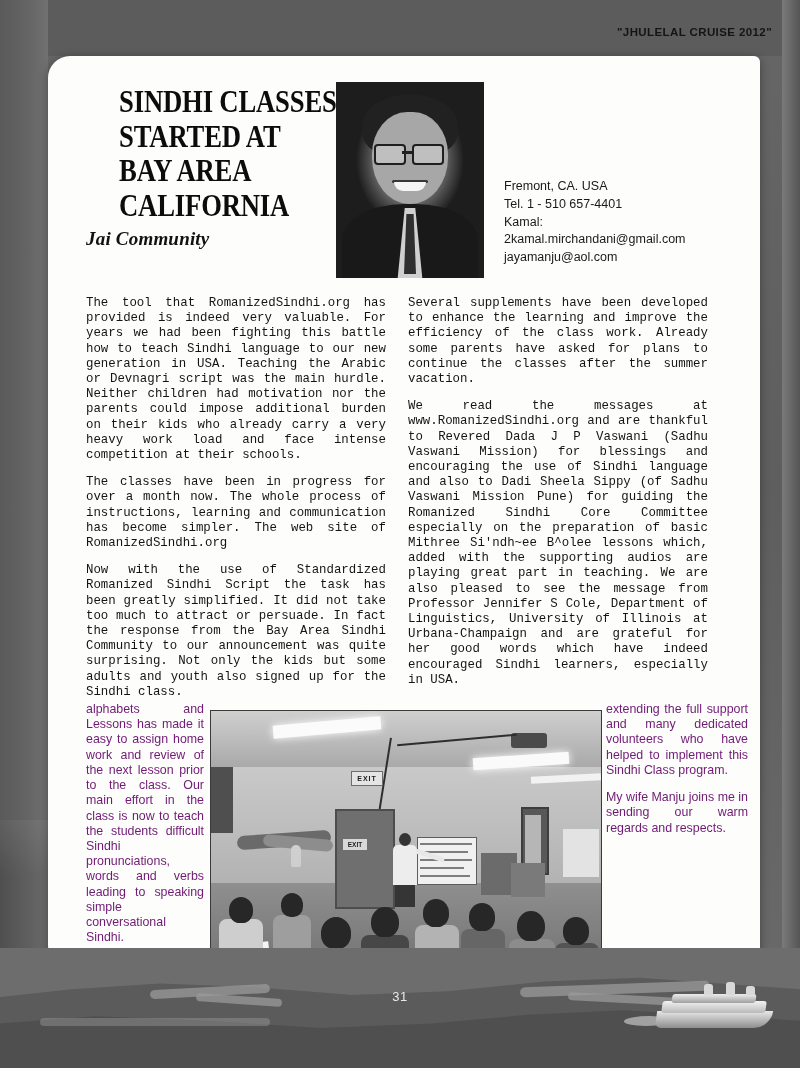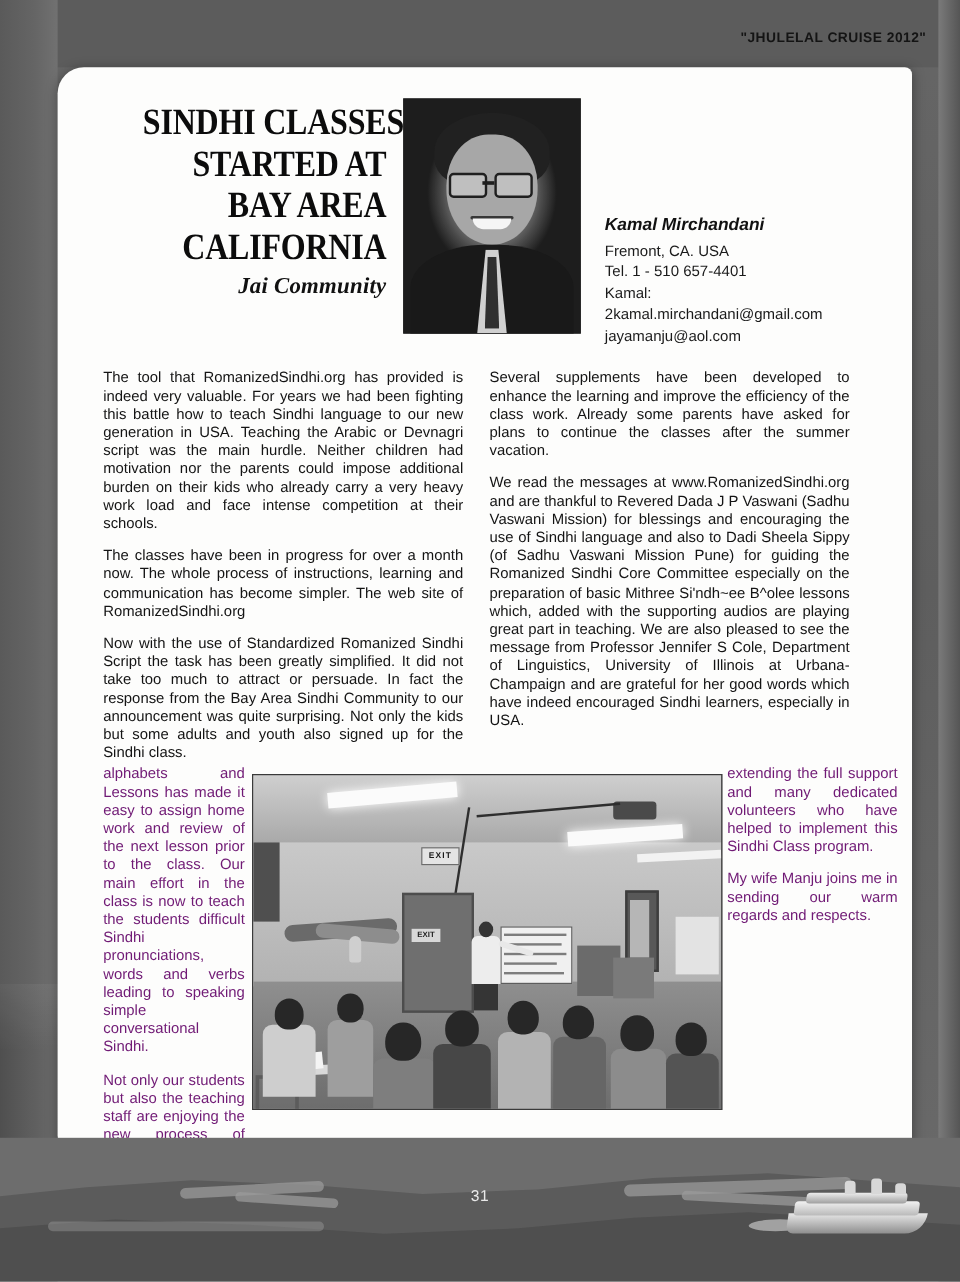--- a/index.html
+++ b/index.html
@@ -77,21 +77,21 @@
   #sheet{
     position:absolute;left:48px;top:56px;width:712px;height:912px;
     background:#fdfdfc;
     border-radius:22px 6px 6px 22px;
     box-shadow:0 2px 10px rgba(0,0,0,.35);
     overflow:hidden;
   }
   #sheet-inner{padding:26px 30px 0 38px;}
   
   #masthead{display:flex;gap:14px;align-items:flex-start;}
-  #title-block{width:236px;flex:0 0 236px;text-align:right;padding-top:4px;}
+  #title-block{width:236px;flex:0 0 236px;padding-top:4px;}
   .headline{
     font-family:"Liberation Serif",serif;
     font-weight:bold;font-size:31px;line-height:1.02;
     letter-spacing:-0.2px;color:#0c0c0c;
     transform:scaleX(.86);transform-origin:right center;
     margin-bottom:3px;white-space:nowrap;
   }
   #kicker{
     font-family:"Liberation Serif",serif;
     font-style:italic;font-weight:bold;font-size:19px;color:#111;
@@ -120,20 +120,21 @@
   #byline .name{font-weight:bold;font-style:italic;font-size:14.5px;color:#111;margin-bottom:2px;}
   #byline .line{font-size:12.5px;color:#1a1a1a;}
   
   #body-area{margin-top:18px;position:relative;}
   .cols{display:flex;gap:22px;}
   .col{width:300px;flex:0 0 300px;}
   p.bodytext{
     margin:0 0 12px 0;
     font-size:12.4px;line-height:15.2px;color:#141414;
     text-align:justify;
+    font-family:Liberation Mono, monospace;
   }
   p.bodytext:last-child{margin-bottom:0;}
   
   #wrap-area{position:relative;margin-top:2px;}
   #classroom-photo{
     position:absolute;left:124px;top:8px;width:390px;height:278px;
     border:1px solid #3a3a3a;
     overflow:hidden;
     background:#8d8d8d;
     filter:grayscale(1);
@@ -231,21 +232,20 @@
           <div class="pt-glass" id="pg-r"></div>
           <div class="pt-bridge"></div>
           <div class="pt-lipline"></div>
           <div class="pt-mouth"></div>
           <div class="pt-body"></div>
           <div class="pt-shirt"></div>
           <div class="pt-tie"></div>
         </div>
 
         <div id="byline">
-          <div class="name">Kamal Mirchandani</div>
           <div class="line">Fremont, CA. USA</div>
           <div class="line">Tel. 1 - 510 657-4401</div>
           <div class="line">Kamal:</div>
           <div class="line">2kamal.mirchandani@gmail.com</div>
           <div class="line">jayamanju@aol.com</div>
         </div>
       </div>
 
       <div id="body-area">
         <div class="cols">

